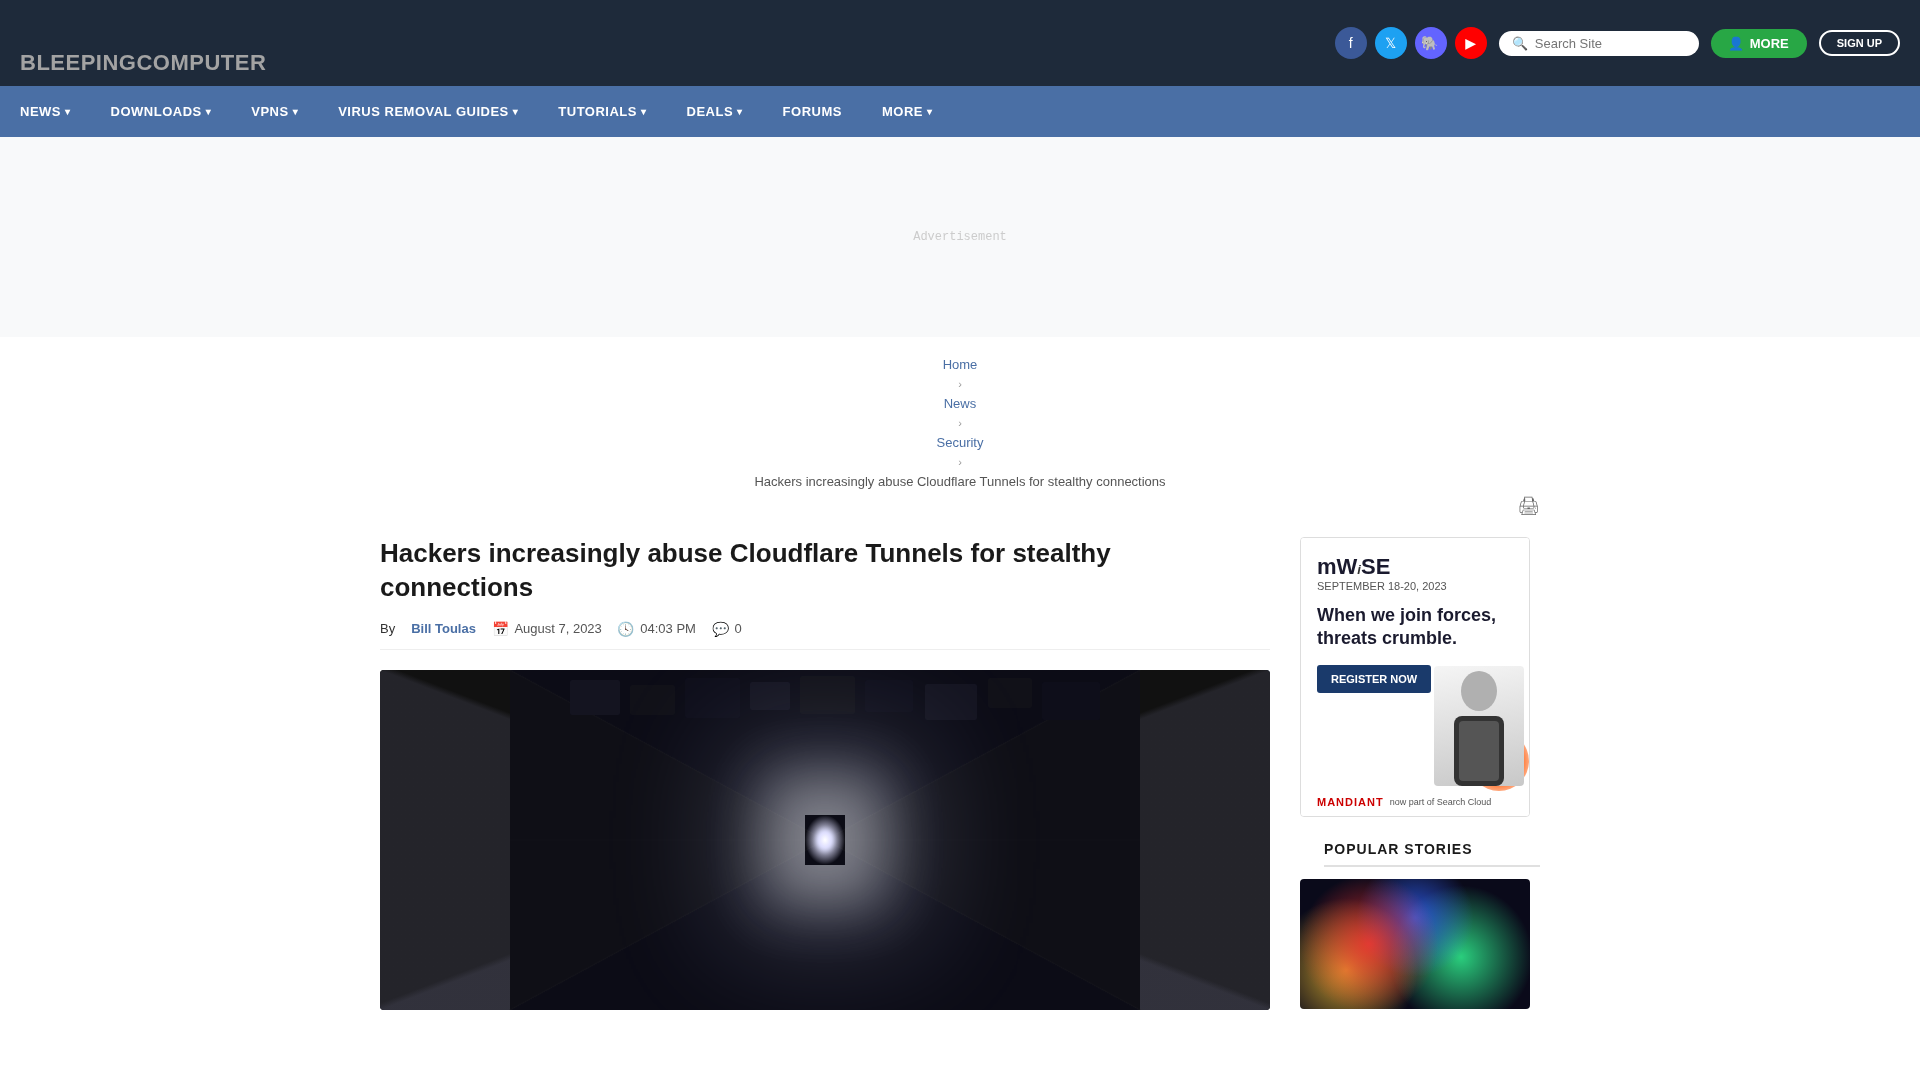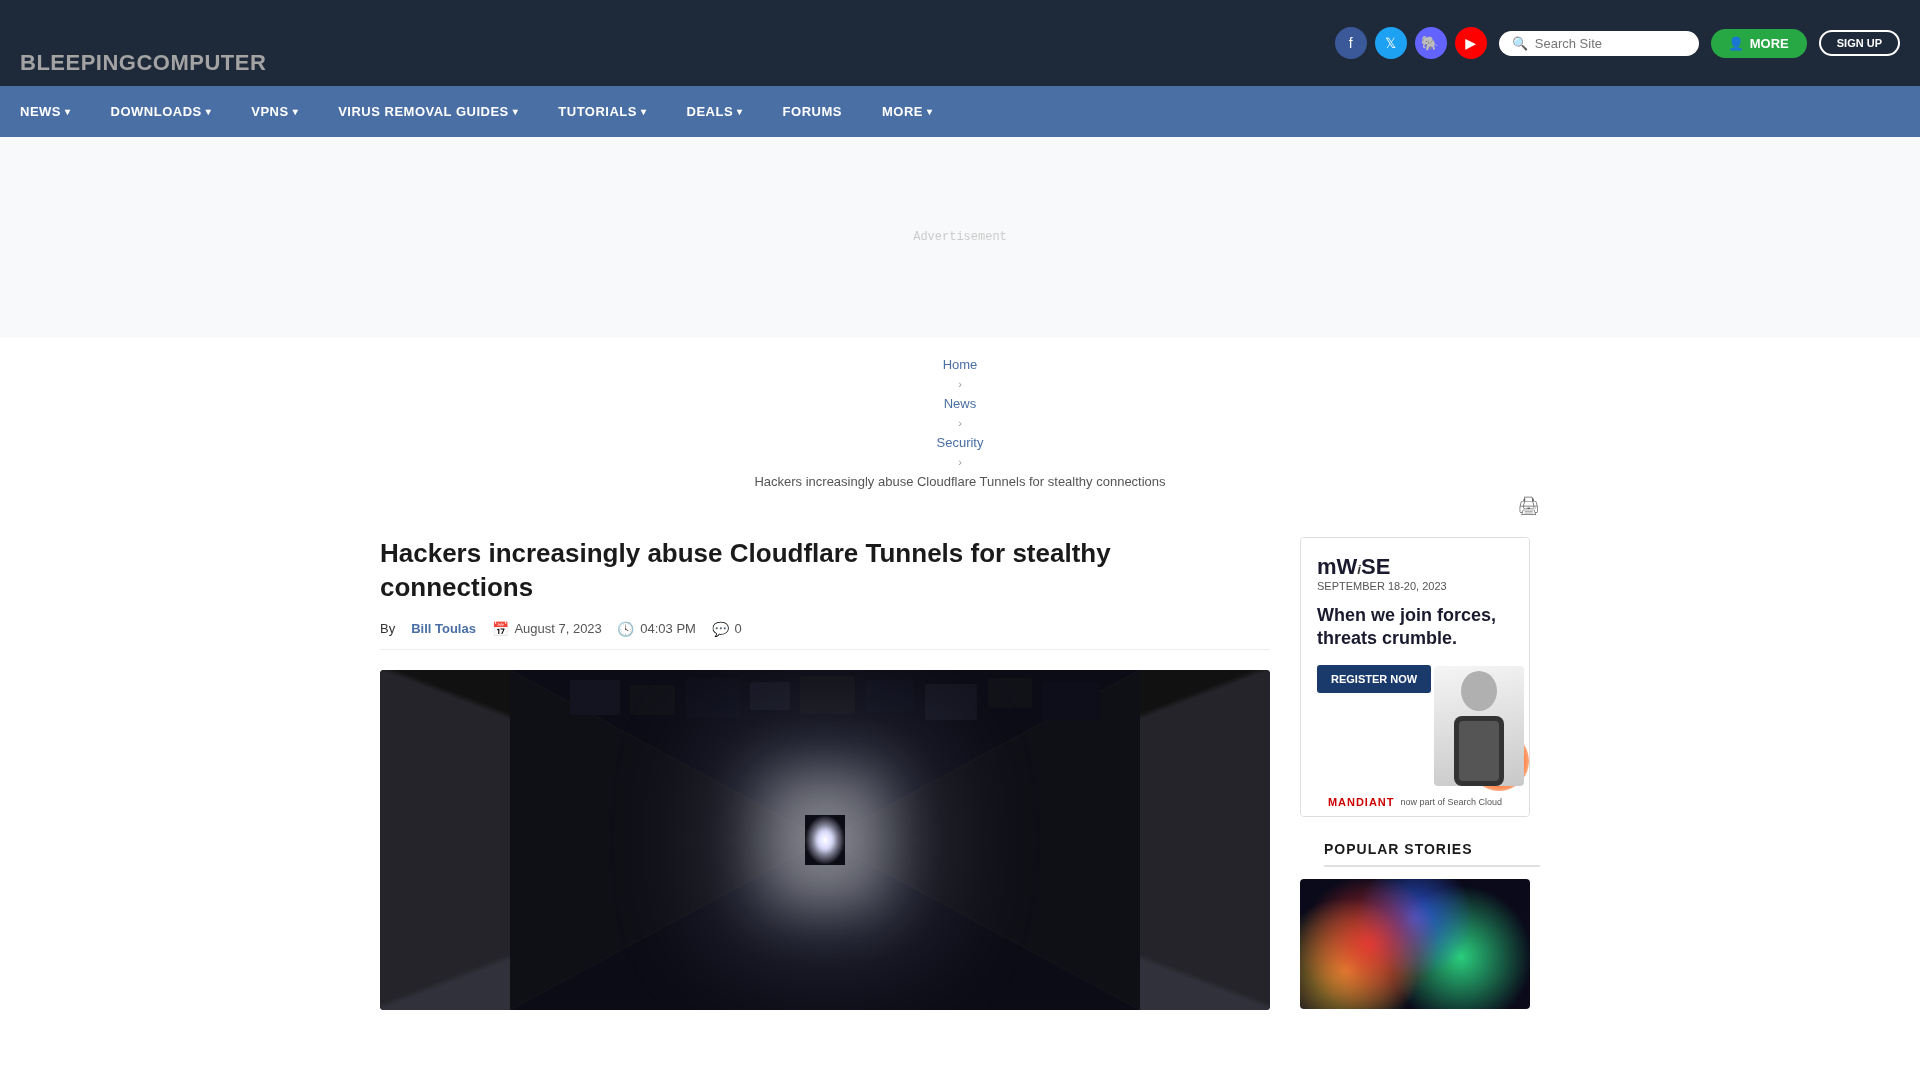--- a/index.html
+++ b/index.html
@@ -306,21 +306,20 @@
       opacity: 0.7;
     }
     .mandiant-footer {
       position: absolute;
       bottom: 8px;
       left: 16px;
       right: 16px;
       display: flex;
       align-items: center;
       gap: 6px;
-      justify-content: center;
     }
     .mandiant-logo {
       font-size: 11px;
       font-weight: 900;
       color: #c00;
       letter-spacing: 1px;
     }
     .mandiant-sub {
       font-size: 9px;
       color: #555;

